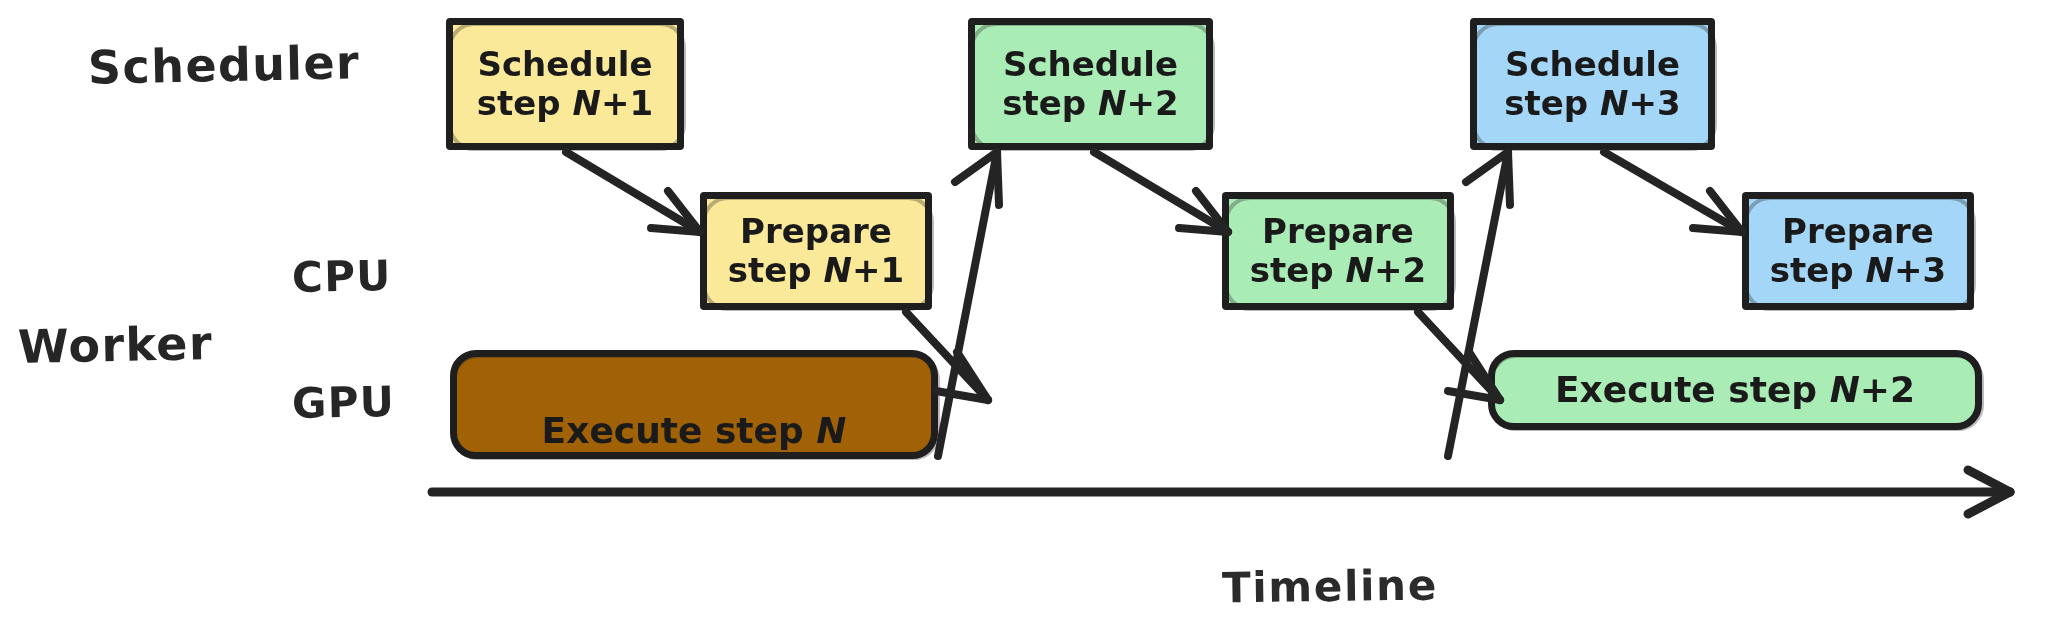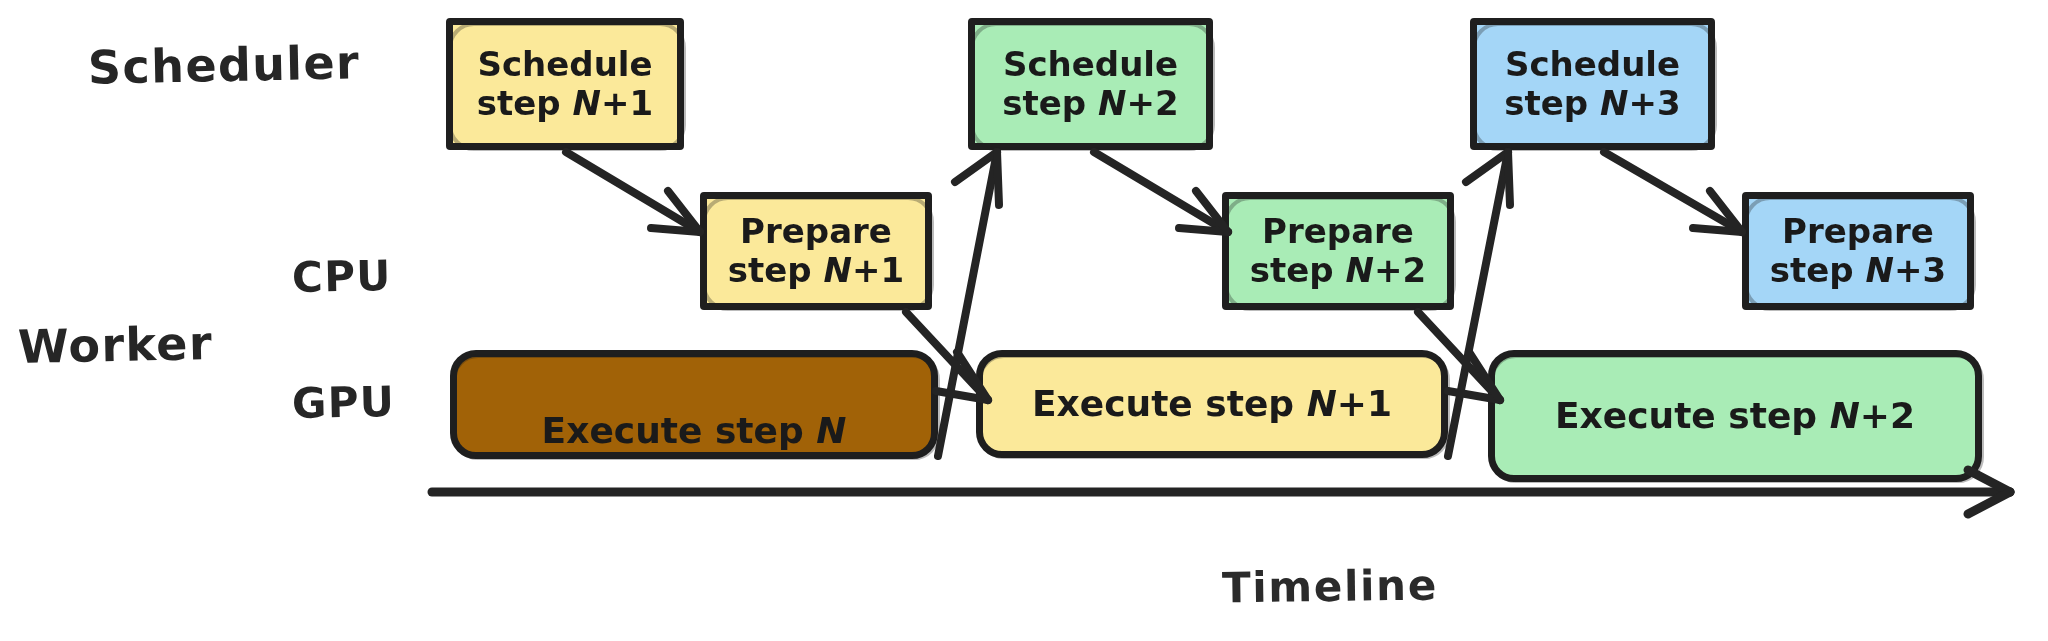--- a/index.html
+++ b/index.html
@@ -132,25 +132,22 @@
 
   <div class="node" id="n-prepare-n3" style="left: 1742px; top: 192px; width: 232px; height: 118px; background: rgb(164, 214, 247);">
     <span class="ln">Prepare</span>
     <span class="ln"><span>step </span><span class="stepvar">N</span><span>+3</span></span>
   </div>
 
   <div class="node wide" id="n-execute-n" style="left: 450px; top: 350px; width: 488px; height: 109px; background: #a16207; justify-content: flex-end;">
     <span class="ln"><span>Execute step </span><span class="stepvar">N</span><span></span></span>
   </div>
 
-  <div class="node wide" id="n-execute-n1" style="left: 976px; top: 350px; width: 472px; height: 108px; background: rgb(251, 233, 154);">
-    <span class="ln"><span>Execute step </span><span class="stepvar">N</span><span>+1</span></span>
-  </div>
-
-  <div class="node wide" id="n-execute-n2" style="left: 1488px; top: 350px; width: 494px; height: 132px; background: rgb(169, 236, 182);">
+
+  <div class="node wide" id="n-execute-n2" style="left: 1488px; top: 350px; width: 494px; height: 80px; background: rgb(169, 236, 182);">
     <span class="ln"><span>Execute step </span><span class="stepvar">N</span><span>+2</span></span>
   </div>
 
   <svg id="arrows" viewBox="0 0 2048 641">
     <g fill="none" stroke="#242424" stroke-width="8" stroke-linecap="round" stroke-linejoin="round">
 
       <g>
         <path d="M566 152 L700 232"></path>
         <path d="M700 232 L651 228"></path>
         <path d="M700 232 L668 191"></path>

